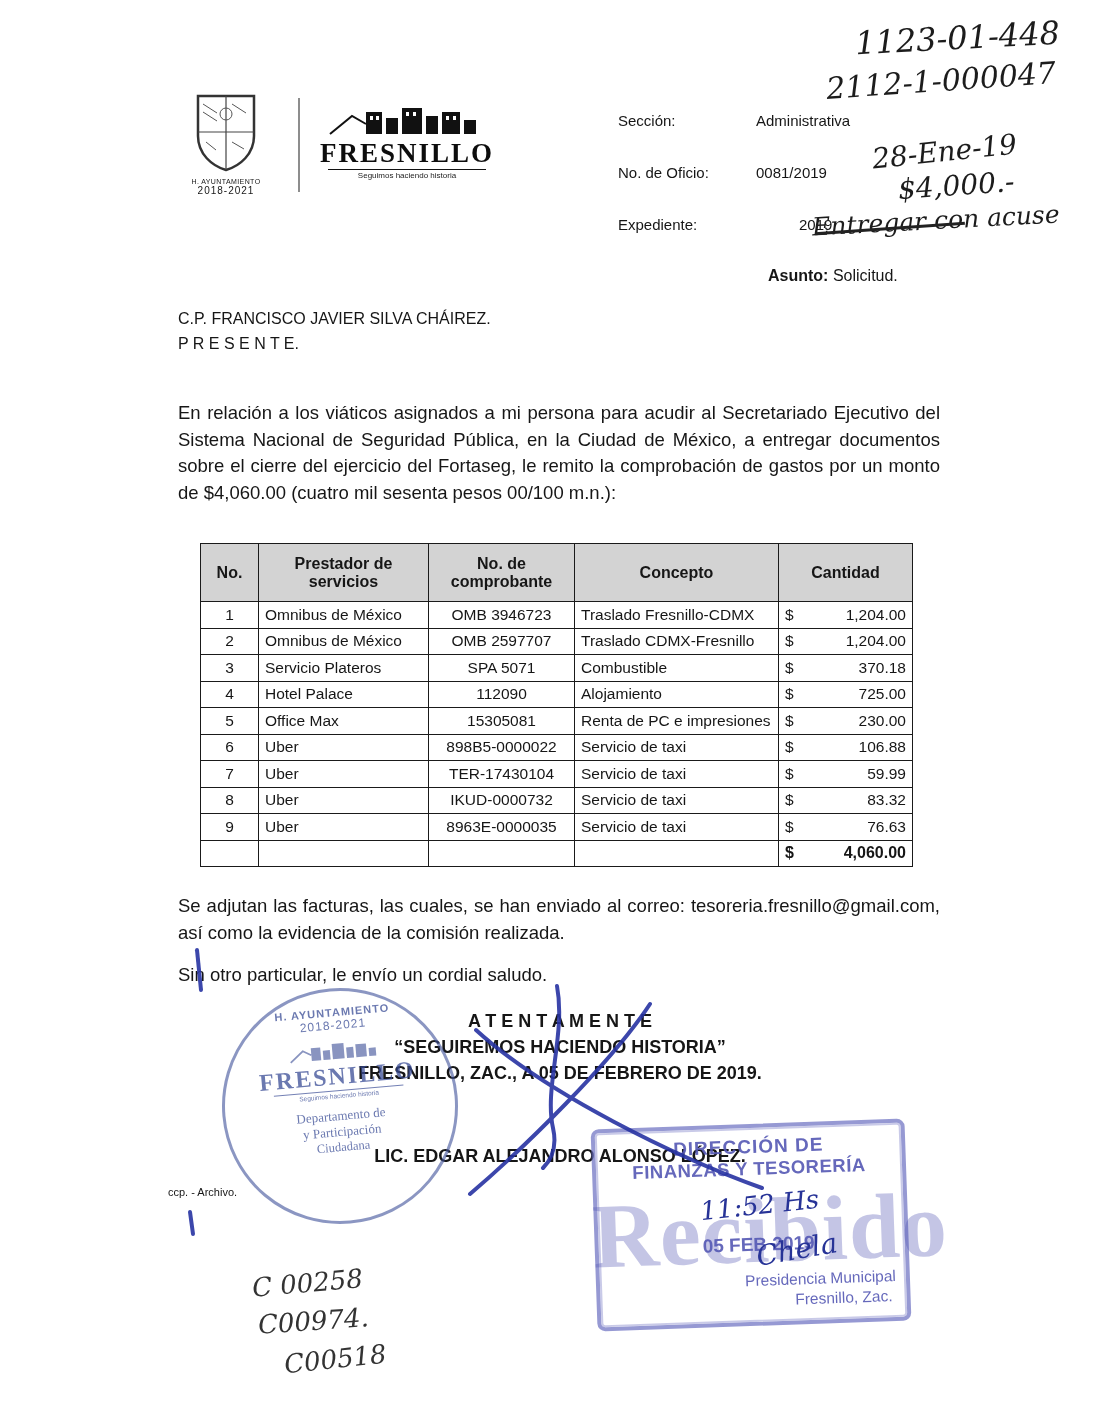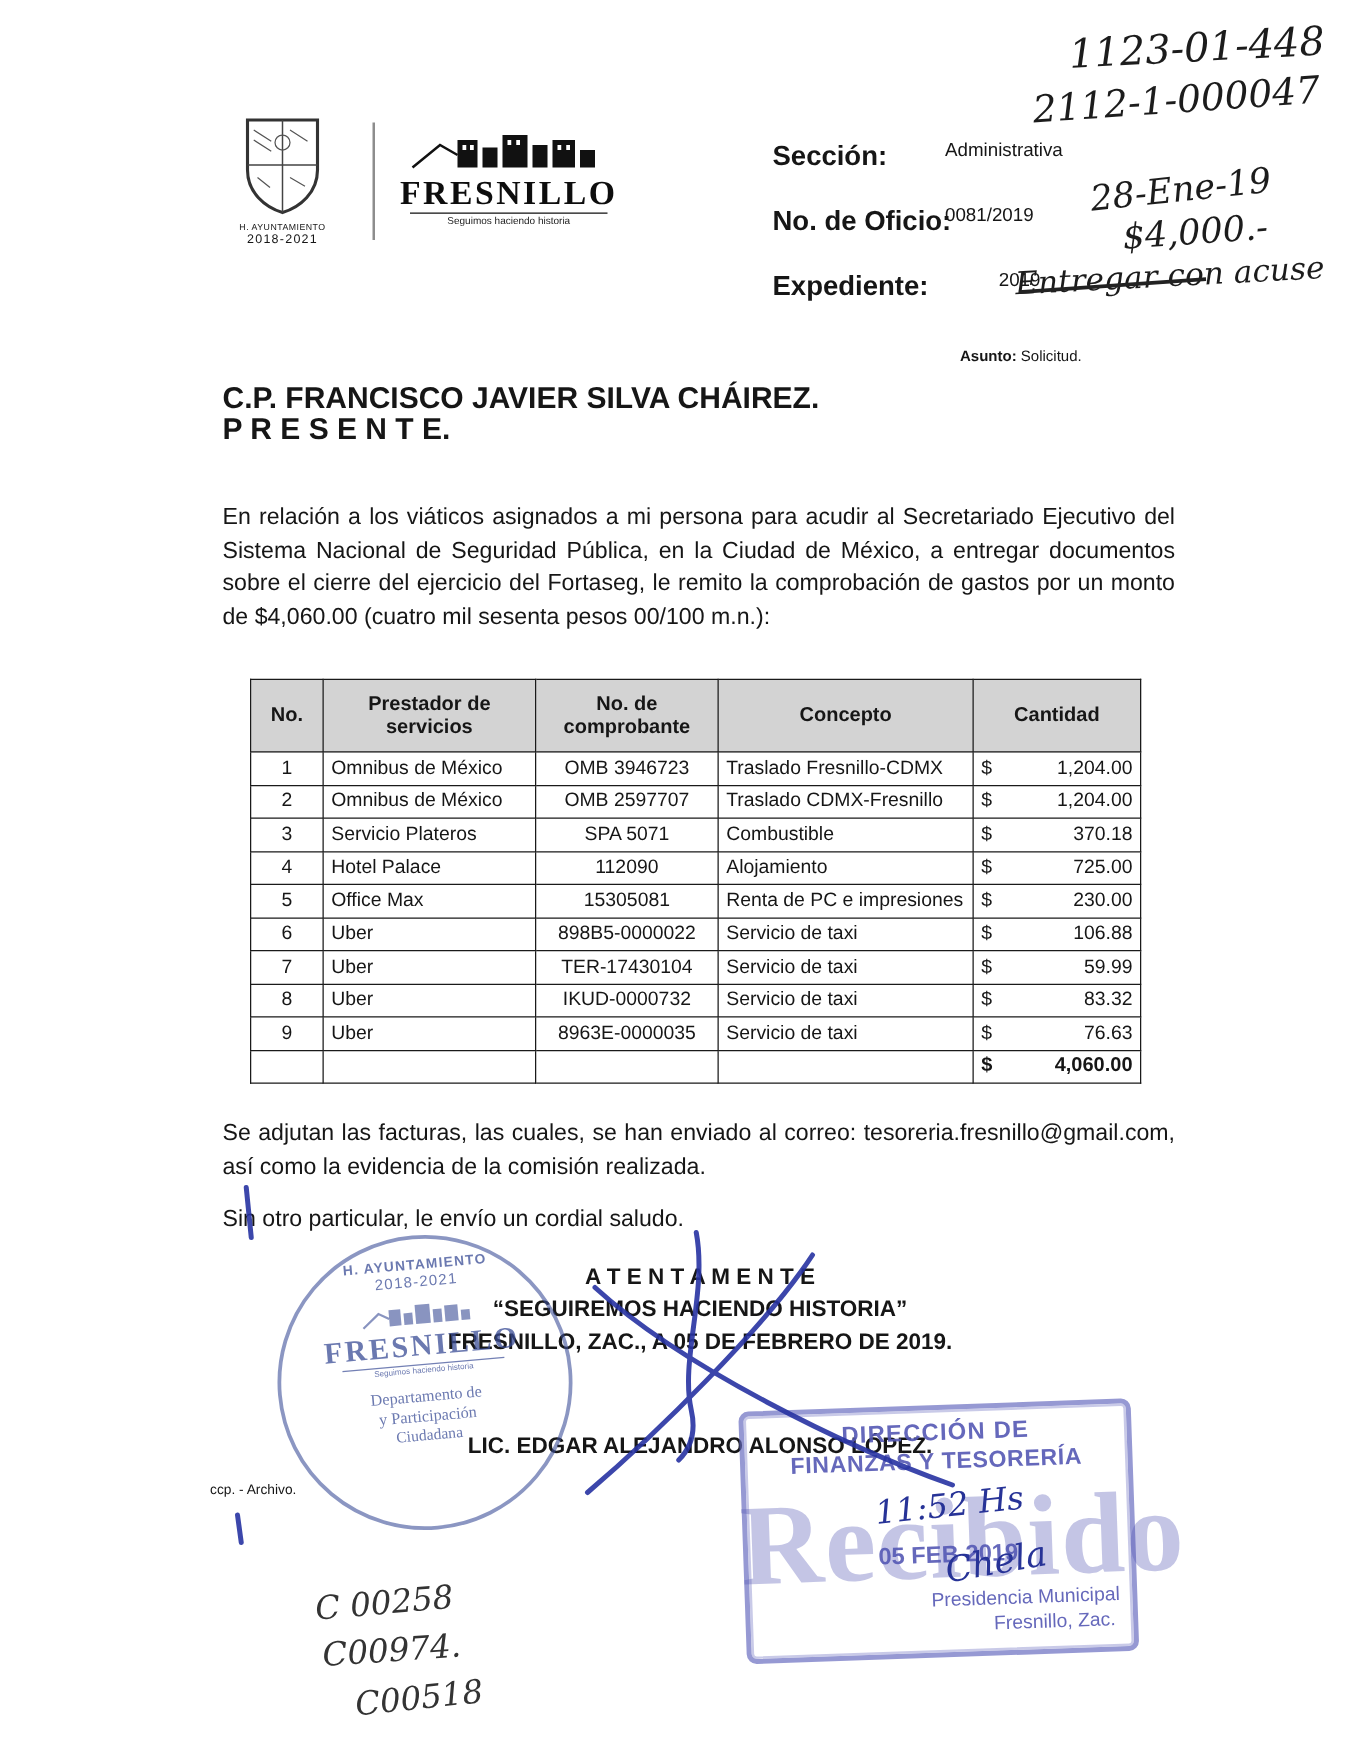--- a/index.html
+++ b/index.html
@@ -16,25 +16,25 @@
   
   .crest{left:183px;top:92px;width:86px;text-align:center}
   .crest-title{font-size:7px;letter-spacing:.4px;margin-top:2px}
   .crest-years{font-size:10px;letter-spacing:1px}
   .divider{left:298px;top:98px;width:2px;height:94px;background:#8d8d8d}
   .mainlogo{left:312px;top:102px;width:190px;text-align:center}
   .logo-name{font-family:"Liberation Serif",serif;font-weight:700;font-size:27px;
              letter-spacing:2px;line-height:1;color:#0d0d0d}
   .logo-tag{font-size:8px;color:#222;border-top:1.5px solid #111;width:158px;margin:2px auto 0;padding-top:1px}
   
-  .meta-label{position:absolute;font-weight:700;font-size:22px}
+  .meta-label{position:absolute;font-weight:400;font-size:15px}
   .meta-value{position:absolute;font-size:15px}
   
   .para{position:absolute;left:178px;width:762px;font-size:18.5px;line-height:26.5px;text-align:justify}
-  .recipient{position:absolute;left:178px;top:306px;font-weight:700;font-size:24px;line-height:25px}
+  .recipient{position:absolute;left:178px;top:306px;font-weight:400;font-size:16px;line-height:25px}
   
   .exp-table{position:absolute;left:200px;top:543px;border-collapse:collapse;table-layout:fixed;width:712px}
   .exp-table th,.exp-table td{border:1.6px solid #1a1a1a;vertical-align:middle}
   .exp-table thead th{background:#d3d3d3;font-weight:700;font-size:16px;height:58px;text-align:center;padding:2px 8px}
   .exp-table tbody td{font-size:15.5px;height:26.5px;padding:1px 6px;white-space:nowrap;overflow:hidden}
   td.ctr{text-align:center}
   .cell-amt{display:flex;justify-content:space-between;align-items:center}
   .total-row td{height:29px}
   .total-row .cell-amt{font-weight:700;font-size:16px}
   
@@ -110,21 +110,21 @@
   <span class="meta-label" style="left:618px;top:164px">No. de Oficio:</span>
   <span class="meta-value" style="left:756px;top:164px">0081/2019</span>
   <span class="meta-label" style="left:618px;top:216px">Expediente:</span>
   <span class="meta-value" style="left:799px;top:216px">2019</span>
 
   <div class="ink" style="left:872px;top:138px;font-size:28px;transform:rotate(-6deg)">28-Ene-19</div>
   <div class="ink" style="left:898px;top:172px;font-size:28px;transform:rotate(-4deg)">$4,000.-</div>
   <div class="ink" style="left:812px;top:208px;font-size:25px;transform:rotate(-3deg)">Entregar con acuse</div>
   <div class="strike" style="left:815px;top:227px;width:150px;transform:rotate(-4deg)"></div>
 
-  <div class="abs" style="left:768px;top:278px;font-size:12px">
+  <div class="abs" style="left:768px;top:267px;font-size:16px">
     <span class="b">Asunto:</span>
     <span>Solicitud.</span>
   </div>
 
   <div class="recipient">
     <div>C.P. FRANCISCO JAVIER SILVA CHÁIREZ.</div>
     <div>P R E S E N T E.</div>
   </div>
 
   <div class="para" style="top:400px">En relación a los viáticos asignados a mi persona para acudir al Secretariado Ejecutivo del Sistema Nacional de Seguridad Pública, en la Ciudad de México, a entregar documentos sobre el cierre del ejercicio del Fortaseg, le remito la comprobación de gastos por un monto de $4,060.00 (cuatro mil sesenta pesos 00/100 m.n.):</div>

